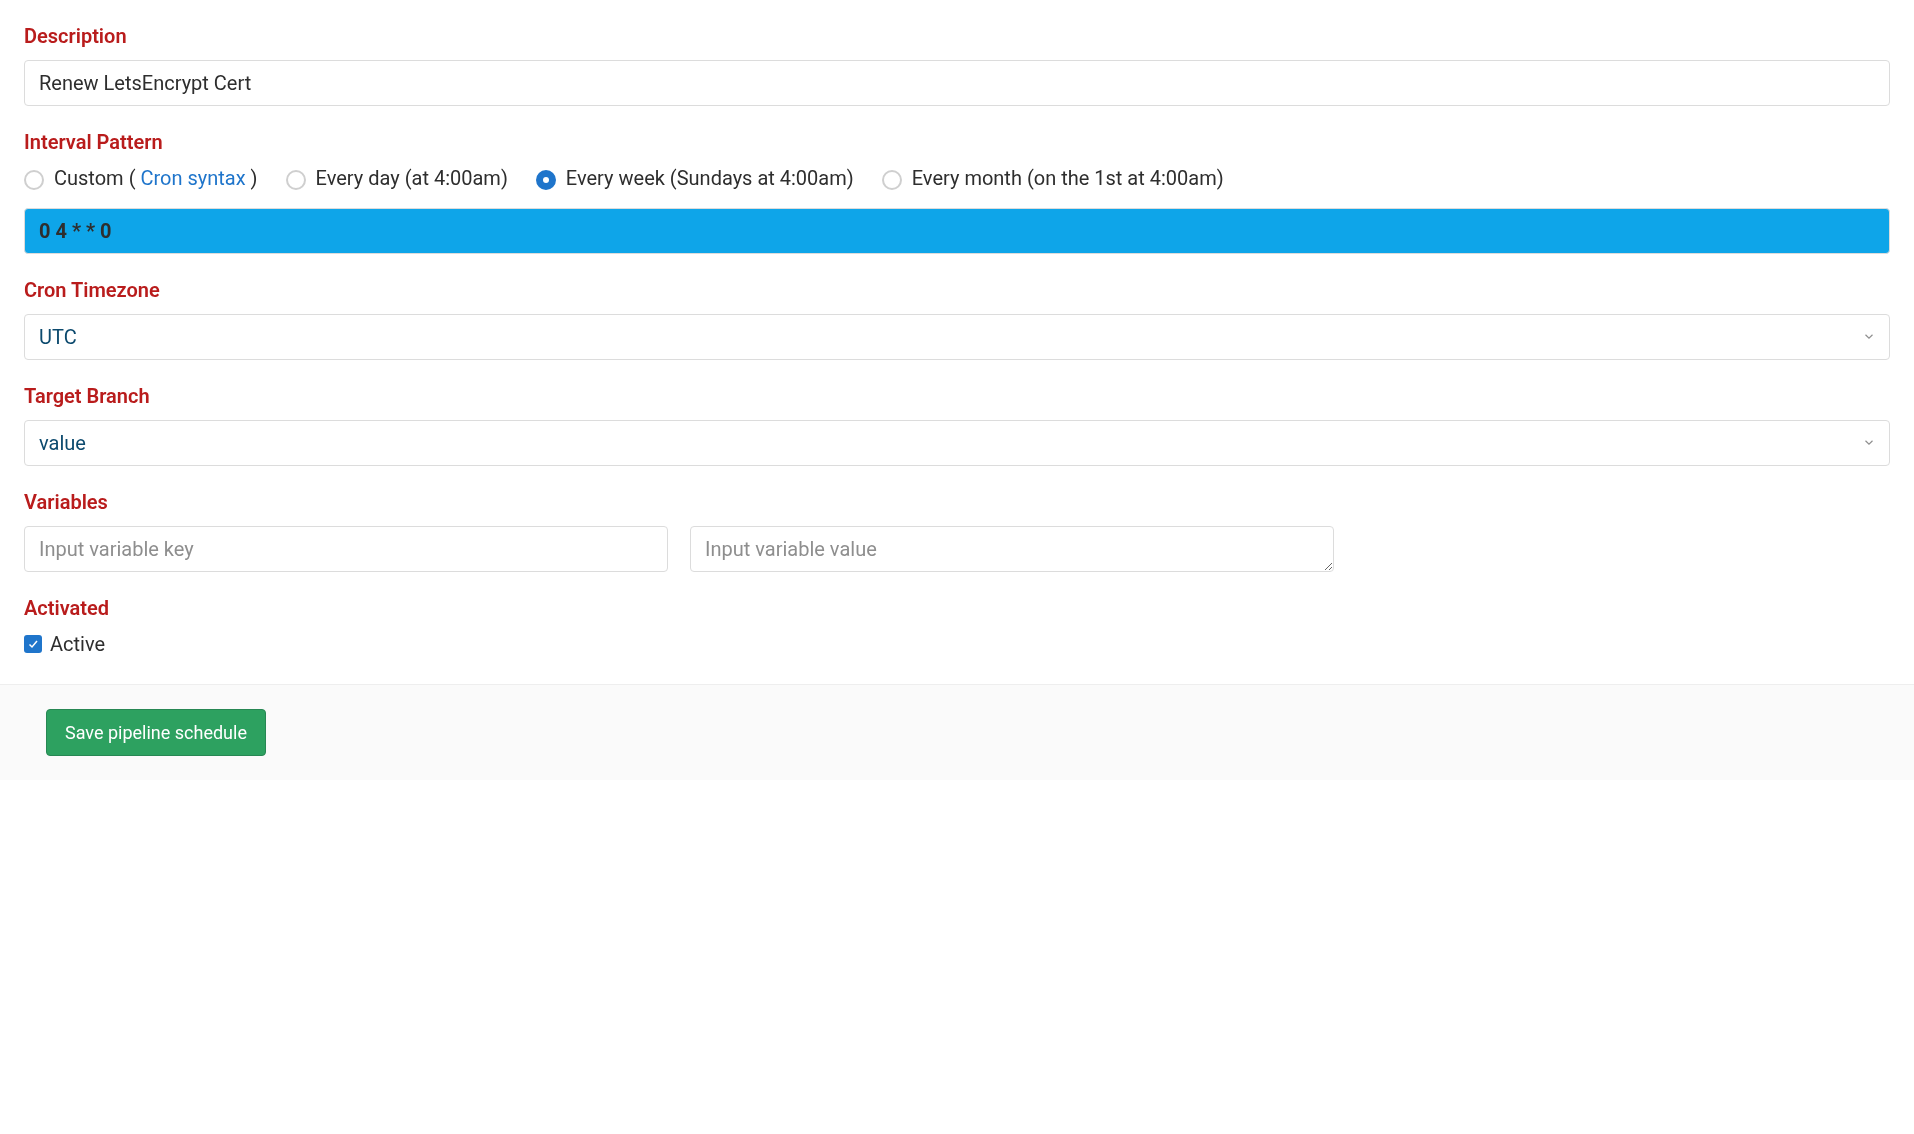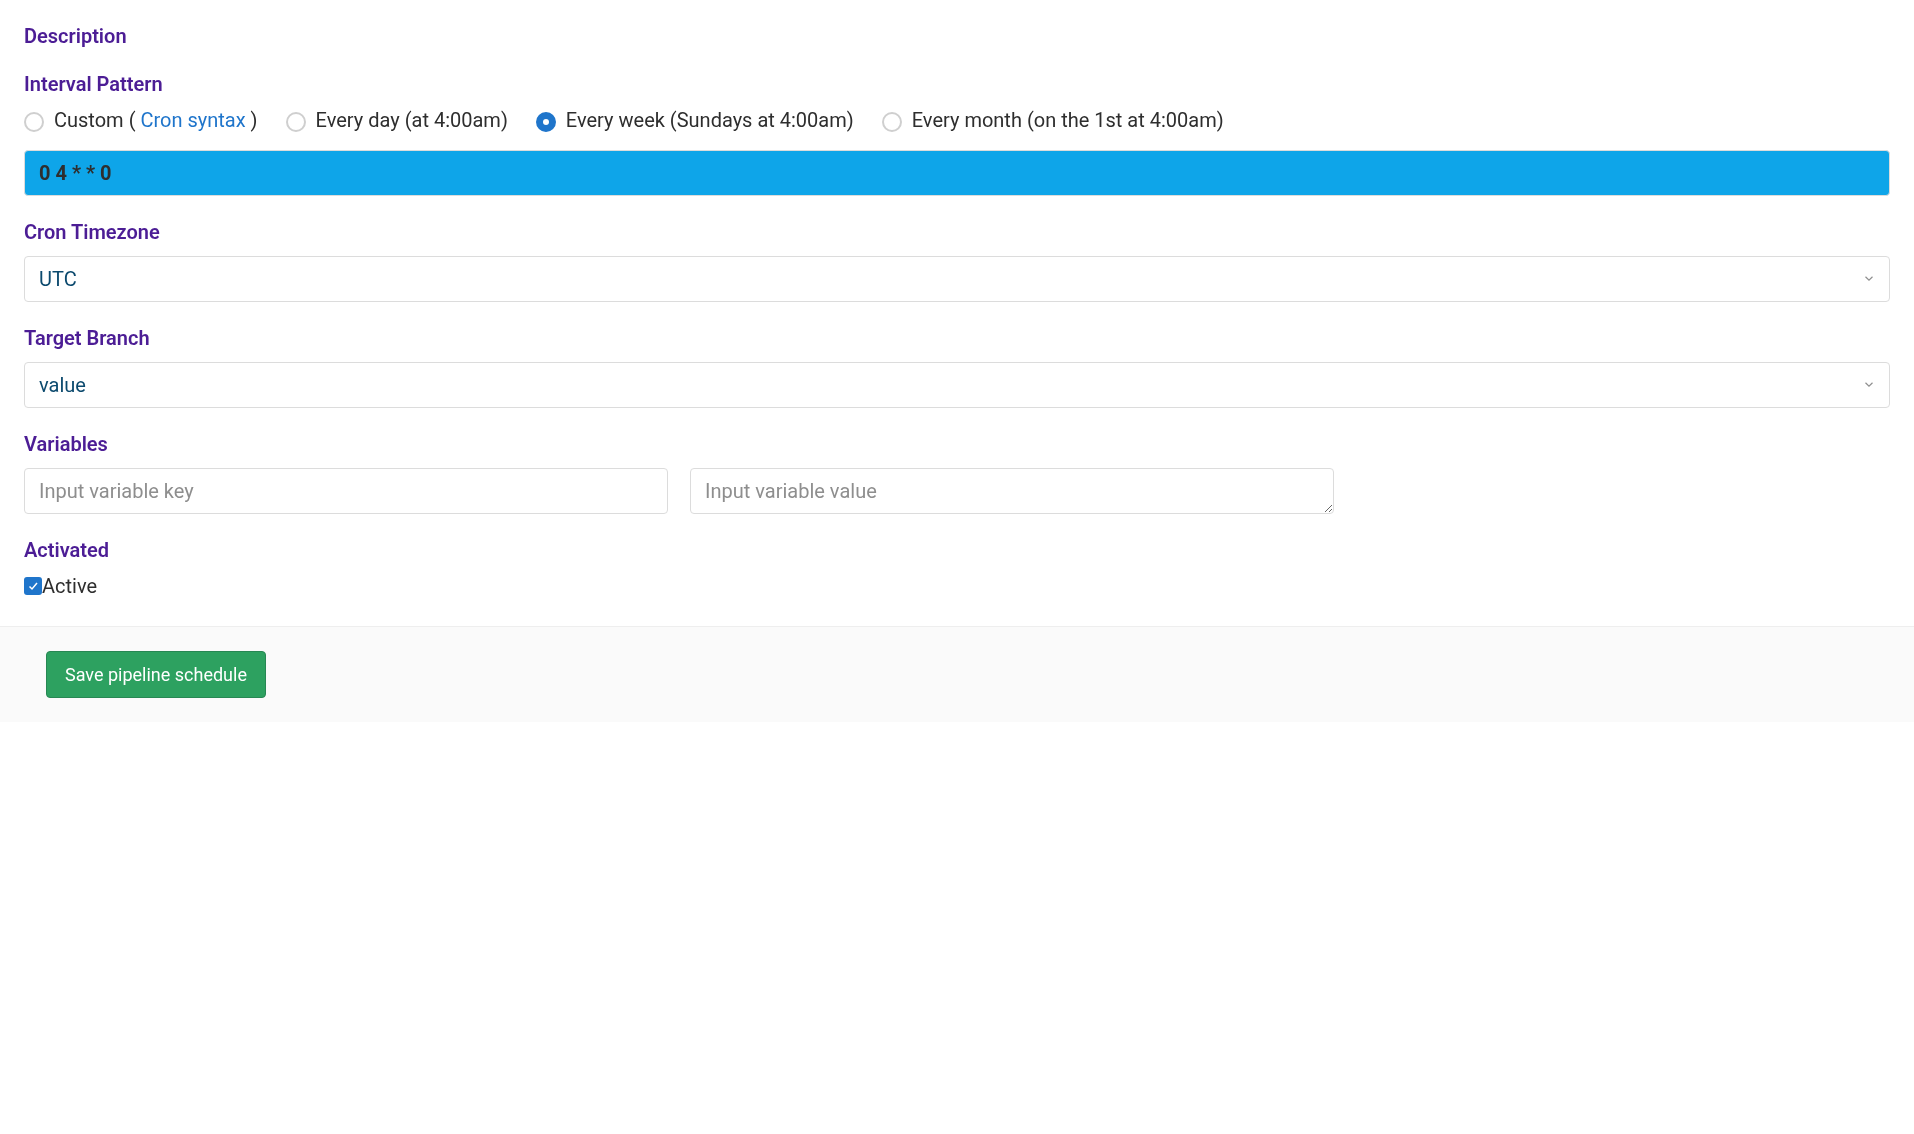--- a/index.html
+++ b/index.html
@@ -13,21 +13,21 @@
     color: #2e2e2e;
     padding: 24px;
     font-size: 19px;
   }
   .form-group {
     margin-bottom: 24px;
   }
   .form-label {
     display: block;
     font-weight: 600;
-    color: #4c1d95;
+    color: #b91c1c;
     margin-bottom: 12px;
     font-size: 20px;
   }
   .text-input {
     width: 100%;
     padding: 10px 14px;
     font-size: 20px;
     border: 1px solid #dcdcdc;
     border-radius: 4px;
     background: #ffffff;
@@ -122,21 +122,21 @@
     min-height: 46px;
     height: 46px;
   }
   .text-input::placeholder,
   textarea.text-input::placeholder {
     color: #8e8e8e;
   }
   .checkbox-row {
     display: flex;
     align-items: center;
-    gap: 0;
+    gap: 8px;
   }
   .checkbox-box {
     width: 18px;
     height: 18px;
     border-radius: 3px;
     background: #1f75cb;
     display: flex;
     align-items: center;
     justify-content: center;
     flex-shrink: 0;
@@ -170,20 +170,21 @@
     border-radius: 4px;
     cursor: pointer;
     font-family: inherit;
   }
 </style>
 </head>
 <body>
 
 <div class="form-group">
   <label class="form-label">Description</label>
+  <input type="text" class="text-input" value="Renew LetsEncrypt Cert" style="">
 </div>
 
 <div class="form-group">
   <label class="form-label">Interval Pattern</label>
   <div class="radio-row">
     <div class="radio-option">
       <span class="radio-circle"></span>
       <span class="radio-label">
         <span>Custom</span>
         <span class="paren"> ( </span><a href="#" class="cron-link">Cron syntax</a><span class="paren"> )</span>

